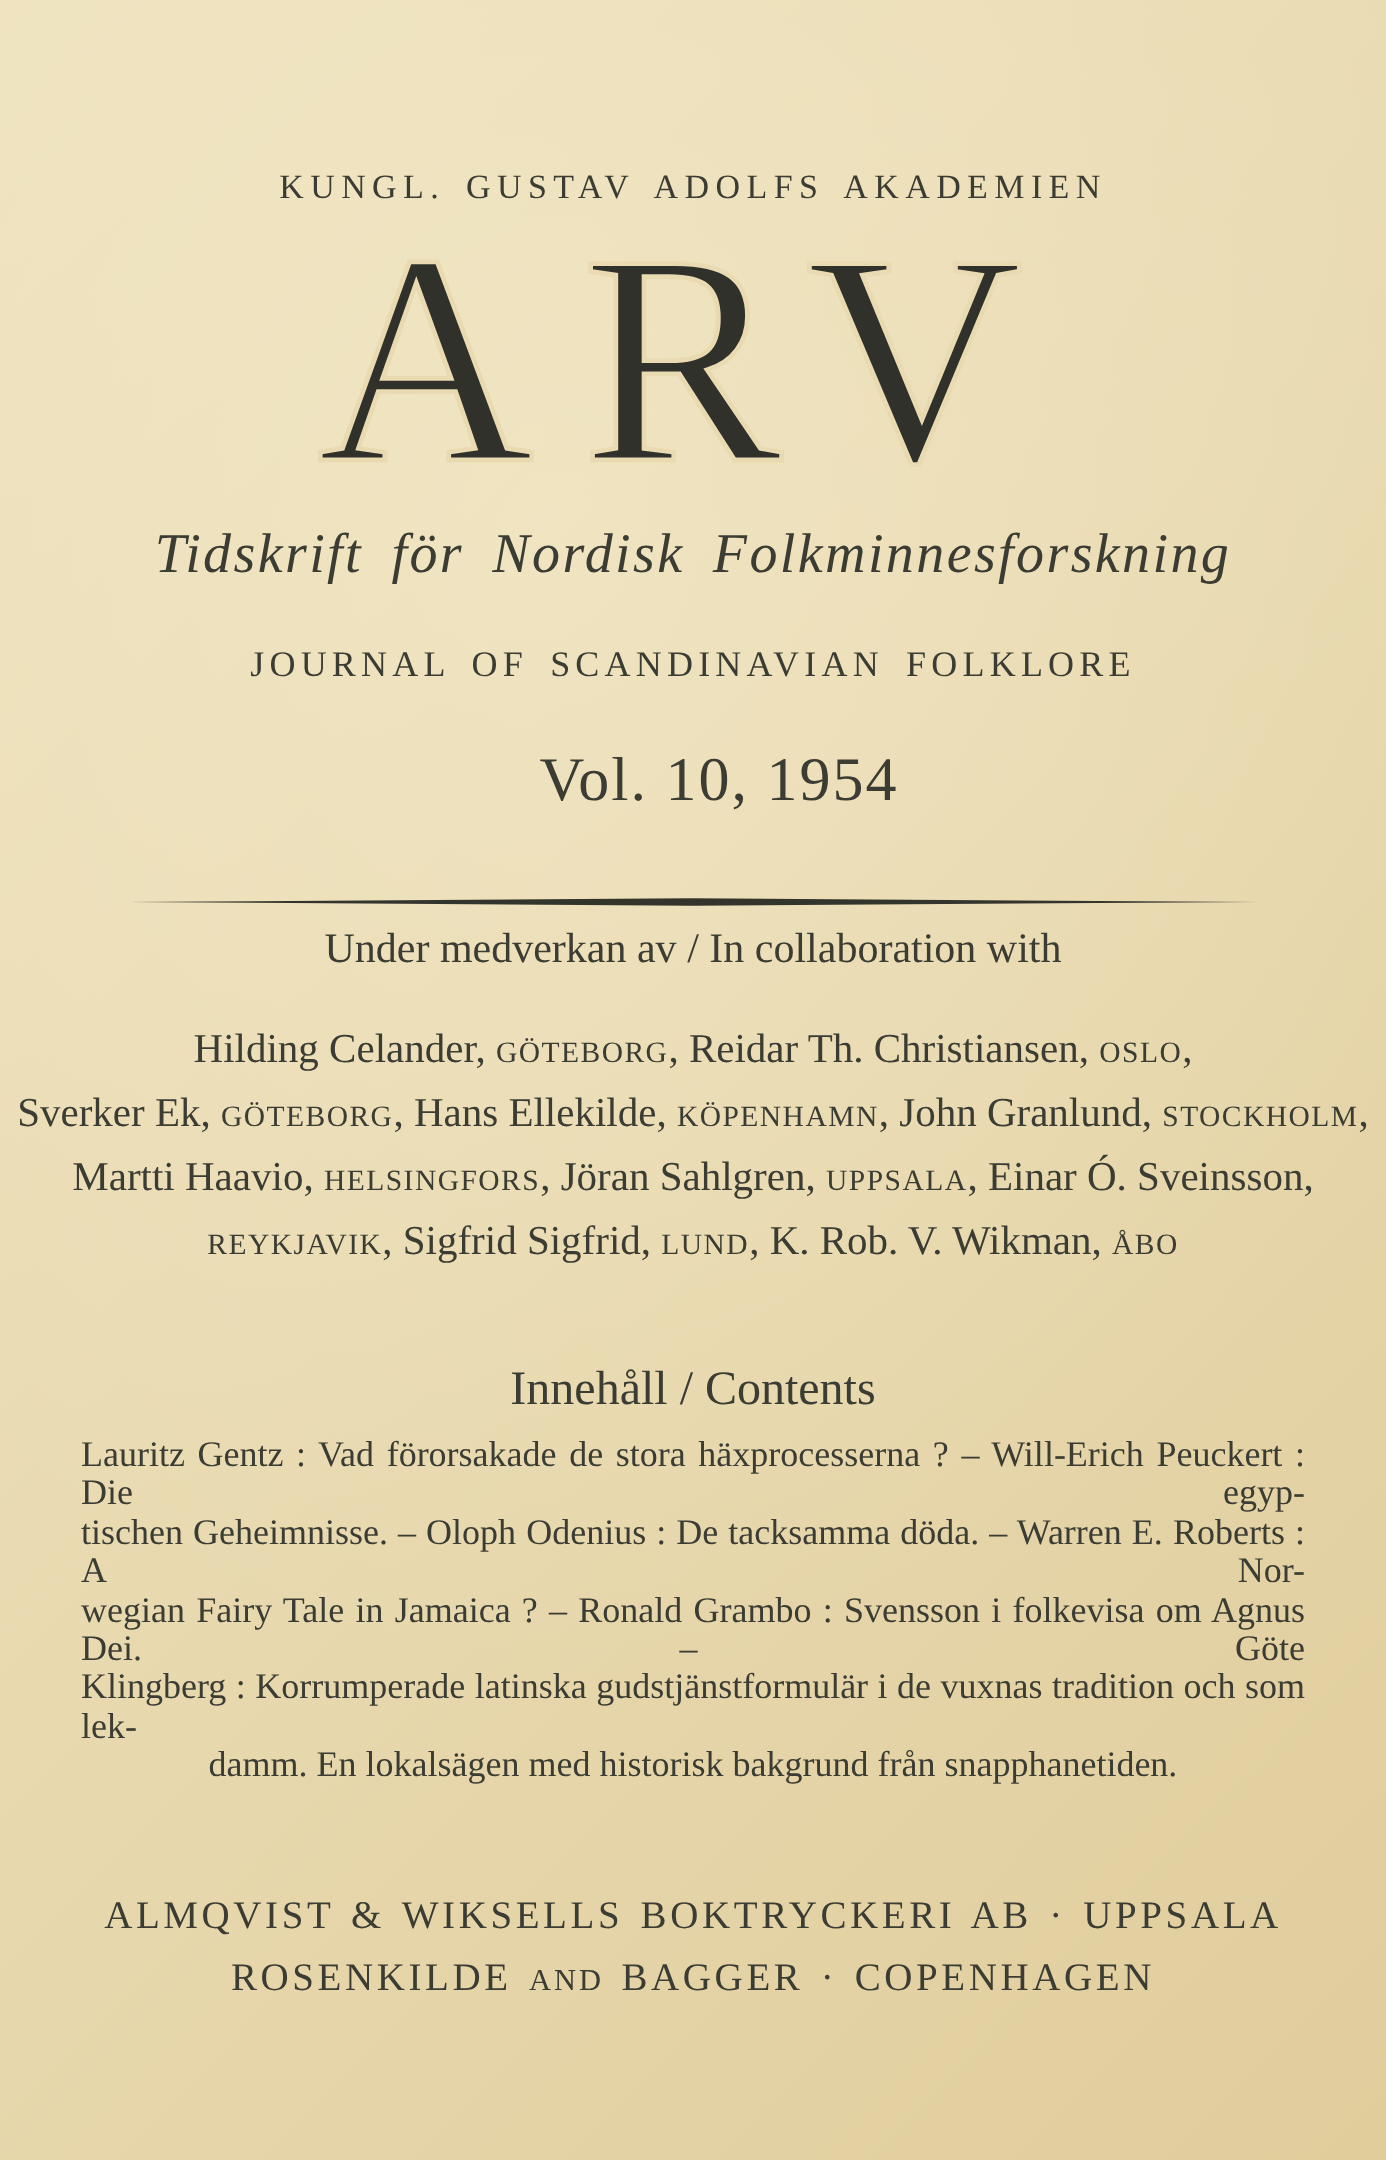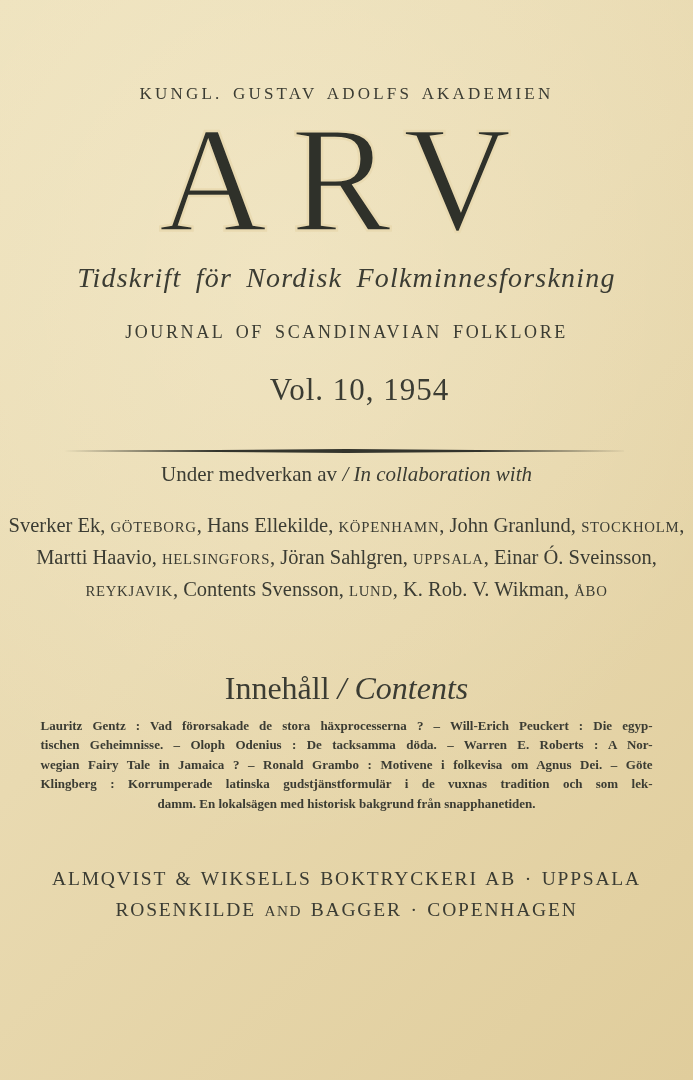--- a/index.html
+++ b/index.html
@@ -76,34 +76,33 @@
   .collaborators {
     margin-top: 23px;
     font-size: 20.5px;
     line-height: 30px;
   }
   .collab-line { white-space: nowrap; }
 
   .seg { white-space: pre-wrap; }
   .seg-caps { font-size: 0.68em; letter-spacing: 0.11em; }
   .seg-sc   { font-size: 0.72em; letter-spacing: 0.05em; }
-  .seg-italic { font-style: italic; }
+  .seg-italic { }
   .seg-small { font-size: 0.78em; letter-spacing: 0.1em; }
 
   .contents-heading {
-    margin-top: 64px;
-    font-size: 32px;
+    margin-top: 44px;
+    font-size: 24px;
   }
   .contents {
     margin: 9px auto 0;
     width: 612px;
-    font-size: 13px;
+    font-size: 18px;
     line-height: 19.4px;
     text-align: justify;
-    font-weight: bold;
   }
   .contents-line { text-align: justify; text-align-last: justify; }
   .contents-line:last-child { text-align: left; text-align-last: center; }
 
   .imprint {
     margin-top: 50px;
     font-size: 19.5px;
     letter-spacing: 1.8px;
     word-spacing: 2px;
     line-height: 31px;
@@ -132,31 +131,32 @@
   <div class="rule-wrap">
     <svg width="565" height="6" viewBox="0 0 565 6">
       <polygon points="0,3 282,1.1 565,3 282,4.9" fill="#33342c"></polygon>
     </svg>
   </div>
 
 
   <div class="collab-heading"><span class="seg seg-plain">Under medverkan av </span><span class="seg seg-italic">/ In collaboration with</span></div>
 
   <div class="collaborators">
+      <div class="collab-line"><span class="seg seg-plain">Hilding Celander, </span><span class="seg seg-sc">GÖTEBORG</span><span class="seg seg-plain">, Reidar Th. Christiansen, </span><span class="seg seg-sc">OSLO</span><span class="seg seg-plain">,</span></div>
       <div class="collab-line"><span class="seg seg-plain">Sverker Ek, </span><span class="seg seg-sc">GÖTEBORG</span><span class="seg seg-plain">, Hans Ellekilde, </span><span class="seg seg-sc">KÖPENHAMN</span><span class="seg seg-plain">, John Granlund, </span><span class="seg seg-sc">STOCKHOLM</span><span class="seg seg-plain">,</span></div>
       <div class="collab-line"><span class="seg seg-plain">Martti Haavio, </span><span class="seg seg-sc">HELSINGFORS</span><span class="seg seg-plain">, Jöran Sahlgren, </span><span class="seg seg-sc">UPPSALA</span><span class="seg seg-plain">, Einar Ó. Sveinsson,</span></div>
-      <div class="collab-line"><span class="seg seg-sc">REYKJAVIK</span><span class="seg seg-plain">, Contents Svensson, </span><span class="seg seg-sc">LUND</span><span class="seg seg-plain">, K. Rob. V. Wikman, </span><span class="seg seg-sc">ÅBO</span></div>
+      <div class="collab-line"><span class="seg seg-sc">REYKJAVIK</span><span class="seg seg-plain">, Sigfrid Sigfrid, </span><span class="seg seg-sc">LUND</span><span class="seg seg-plain">, K. Rob. V. Wikman, </span><span class="seg seg-sc">ÅBO</span></div>
     </div>
 
   <div class="contents-heading"><span class="seg seg-plain">Innehåll </span><span class="seg seg-italic">/ Contents</span></div>
 
   <div class="contents">
       <div class="contents-line">Lauritz Gentz : Vad förorsakade de stora häxprocesserna ? – Will-Erich Peuckert : Die egyp-</div>
       <div class="contents-line">tischen Geheimnisse. – Oloph Odenius : De tacksamma döda. – Warren E. Roberts : A Nor-</div>
-      <div class="contents-line">wegian Fairy Tale in Jamaica ? – Ronald Grambo : Motivene i folkevisa om Agnus Dei. – Göte</div>
+      <div class="contents-line">wegian Fairy Tale in Jamaica ? – Ronald Grambo : Svensson i folkevisa om Agnus Dei. – Göte</div>
       <div class="contents-line">Klingberg : Korrumperade latinska gudstjänstformulär i de vuxnas tradition och som lek-</div>
       <div class="contents-line">damm. En lokalsägen med historisk bakgrund från snapphanetiden.</div>
     </div>
 
   <div class="imprint">
       <div class="imprint-line"><span class="seg seg-plain">ALMQVIST &amp; WIKSELLS BOKTRYCKERI AB · UPPSALA</span></div>
       <div class="imprint-line"><span class="seg seg-plain">ROSENKILDE </span><span class="seg seg-small">AND</span><span class="seg seg-plain"> BAGGER · COPENHAGEN</span></div>
     </div>
 
 </div>

